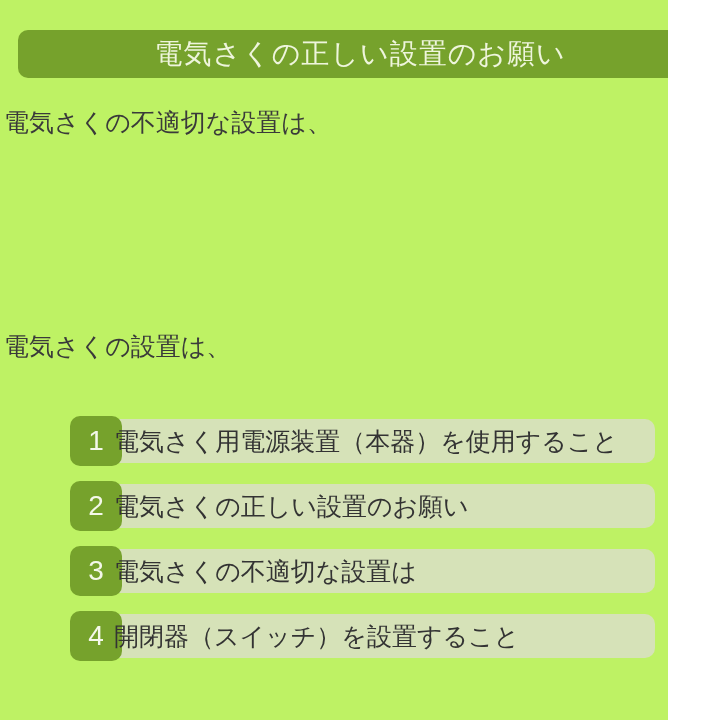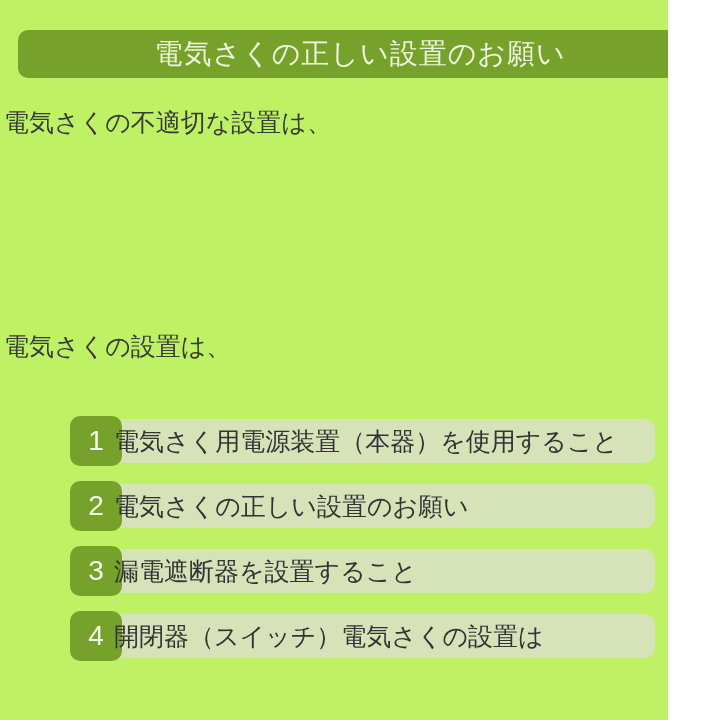--- a/index.html
+++ b/index.html
@@ -129,24 +129,24 @@
 
     <div class="rule-row">
       <div class="rule-bar"></div>
       <div class="rule-num">2</div>
       <div class="rule-label">電気さくの正しい設置のお願い</div>
     </div>
 
     <div class="rule-row">
       <div class="rule-bar"></div>
       <div class="rule-num">3</div>
-      <div class="rule-label">漏電遮断器を設置すること</div>
+      <div class="rule-label">電気さくの不適切な設置は</div>
     </div>
 
     <div class="rule-row">
       <div class="rule-bar"></div>
       <div class="rule-num">4</div>
-      <div class="rule-label">開閉器（スイッチ）電気さくの設置は</div>
+      <div class="rule-label">開閉器（スイッチ）を設置すること</div>
     </div>
 
   </div>
 
 </div>
 
 </body></html>

